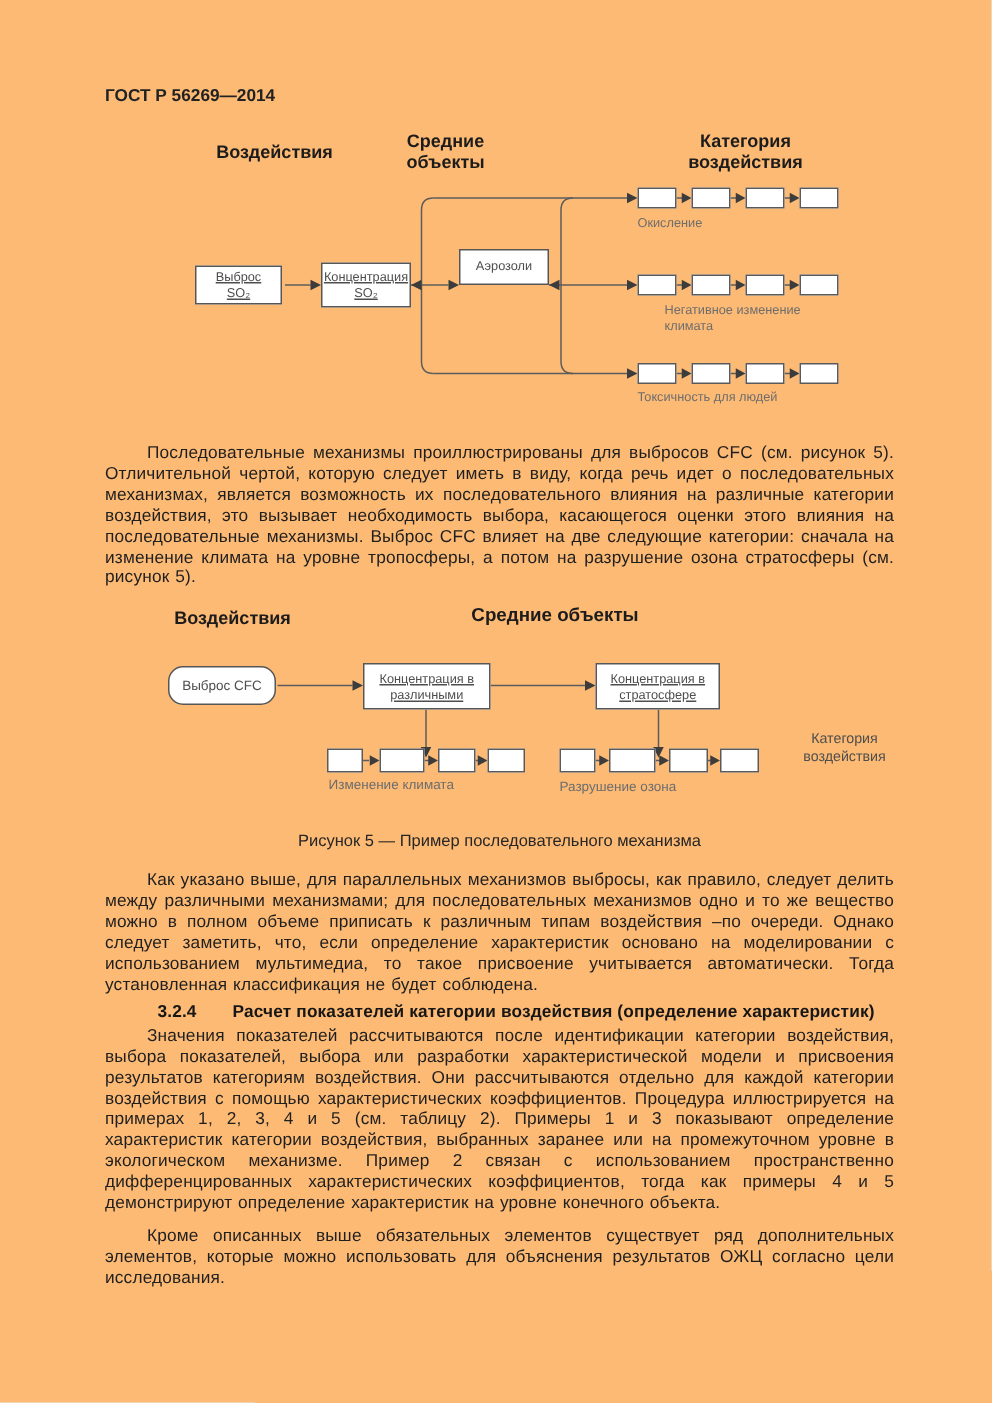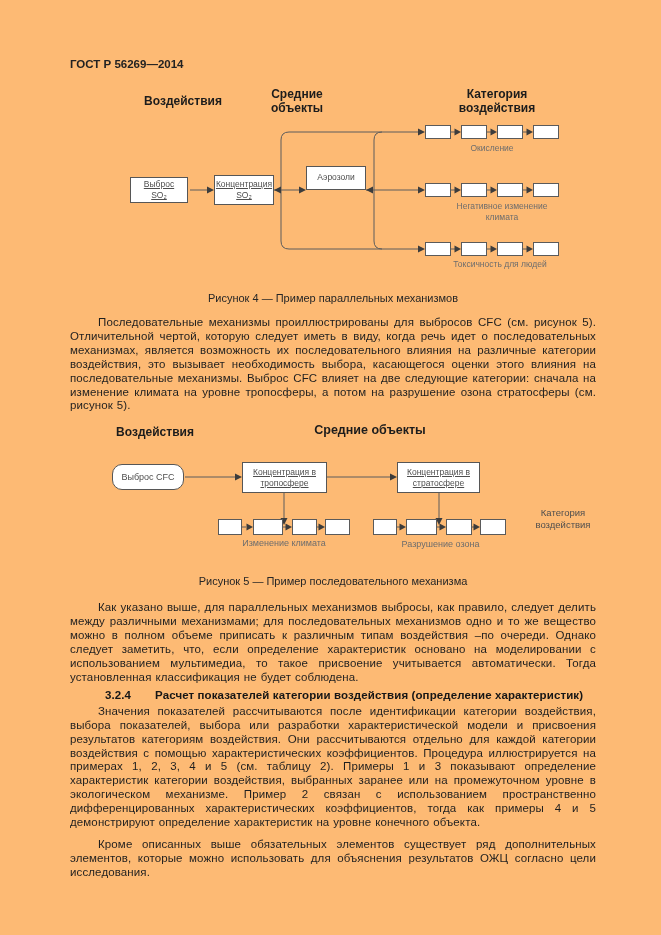--- a/index.html
+++ b/index.html
@@ -25,21 +25,21 @@
     position:absolute;border:1px solid #565656;background:#fff;
     color:#4e4e4e;font-size:8.5px;line-height:1.3;
     display:flex;flex-direction:column;align-items:center;justify-content:center;
     text-align:center;box-sizing:border-box;
   }
   .fbox span{display:block;text-decoration:underline;}
   .sbox{
     position:absolute;border:1px solid #5a5a5a;background:#fff;box-sizing:border-box;
   }
   .chain-label{
-    position:absolute;color:#6d6d6d;font-size:8.5px;line-height:1.25;text-align:center;
+    position:absolute;color:#6d6d6d;font-size:8.5px;line-height:1.25;text-align:left;
   }
   .side-label{
     position:absolute;color:#4e4e4e;font-size:9.5px;line-height:1.25;text-align:center;
   }
   .caption{font-size:11px;color:#262626;text-align:center;}
   
   .body-par{
     font-size:11.5px;line-height:13.9px;text-align:justify;
     letter-spacing:.12px;word-spacing:.6px;
     margin:0;text-indent:28px;color:#1f1f1f;
@@ -128,21 +128,20 @@
     <div class="sbox" style="left:463px;top:99px;width:26px;height:14px;"></div>
     <div class="chain-label" style="left:373px;top:117px;width:118px;">Негативное изменение климата</div>
 
     <div class="sbox" style="left:355px;top:158px;width:26px;height:14px;"></div>
     <div class="sbox" style="left:391px;top:158px;width:26px;height:14px;"></div>
     <div class="sbox" style="left:427px;top:158px;width:26px;height:14px;"></div>
     <div class="sbox" style="left:463px;top:158px;width:26px;height:14px;"></div>
     <div class="chain-label" style="left:355px;top:175px;width:150px;">Токсичность для людей</div>
   </div>
 
-  <div class="caption mt8">Рисунок 4 — Пример параллельных механизмов</div>
 
   <p class="body-par mt12">Последовательные механизмы проиллюстрированы для выбросов CFC (см. рисунок 5). Отличительной чертой, которую следует иметь в виду, когда речь идет о последовательных механизмах, является возможность их последовательного влияния на различные категории воздействия, это вызывает необходимость выбора, касающегося оценки этого влияния на последовательные механизмы. Выброс CFC влияет на две следующие категории: сначала на изменение климата на уровне тропосферы, а потом на разрушение озона стратосферы (см. рисунок 5).</p>
 
   <div class="diagram mt6" style="height:152px;">
     <svg width="530" height="152" viewBox="0 0 530 152">
       <g stroke="#5c5c5c" stroke-width="1" fill="none">
         <path d="M115 58 L165 58"></path>
         <path d="M257 58 L320 58"></path>
         <path d="M214 74 L214 99"></path>
         <path d="M369 74 L369 99"></path>
@@ -162,21 +161,21 @@
         <polygon points="410,108 403.5,104.5 403.5,111.5"></polygon>
       </g>
     </svg>
 
     <div class="dhdr" style="left:30px;top:6px;width:110px;">Воздействия</div>
     <div class="dhdr" style="left:235px;top:4px;width:130px;font-size:12.5px;">Средние объекты</div>
 
     <div class="fbox" style="left:42px;top:45px;width:72px;height:26px;font-size:9px;border-radius:10px;">Выброс CFC</div>
     <div class="fbox" style="left:172px;top:43px;width:85px;height:31px;">
       <span>Концентрация в</span>
-      <span>тропосфере</span>
+      <span>различными</span>
     </div>
     <div class="fbox" style="left:327px;top:43px;width:83px;height:31px;">
       <span>Концентрация в</span>
       <span>стратосфере</span>
     </div>
 
     <div class="sbox" style="left:148px;top:100px;width:24px;height:16px;"></div>
     <div class="sbox" style="left:183px;top:100px;width:30px;height:16px;"></div>
     <div class="sbox" style="left:222px;top:100px;width:25px;height:16px;"></div>
     <div class="sbox" style="left:255px;top:100px;width:25px;height:16px;"></div>

